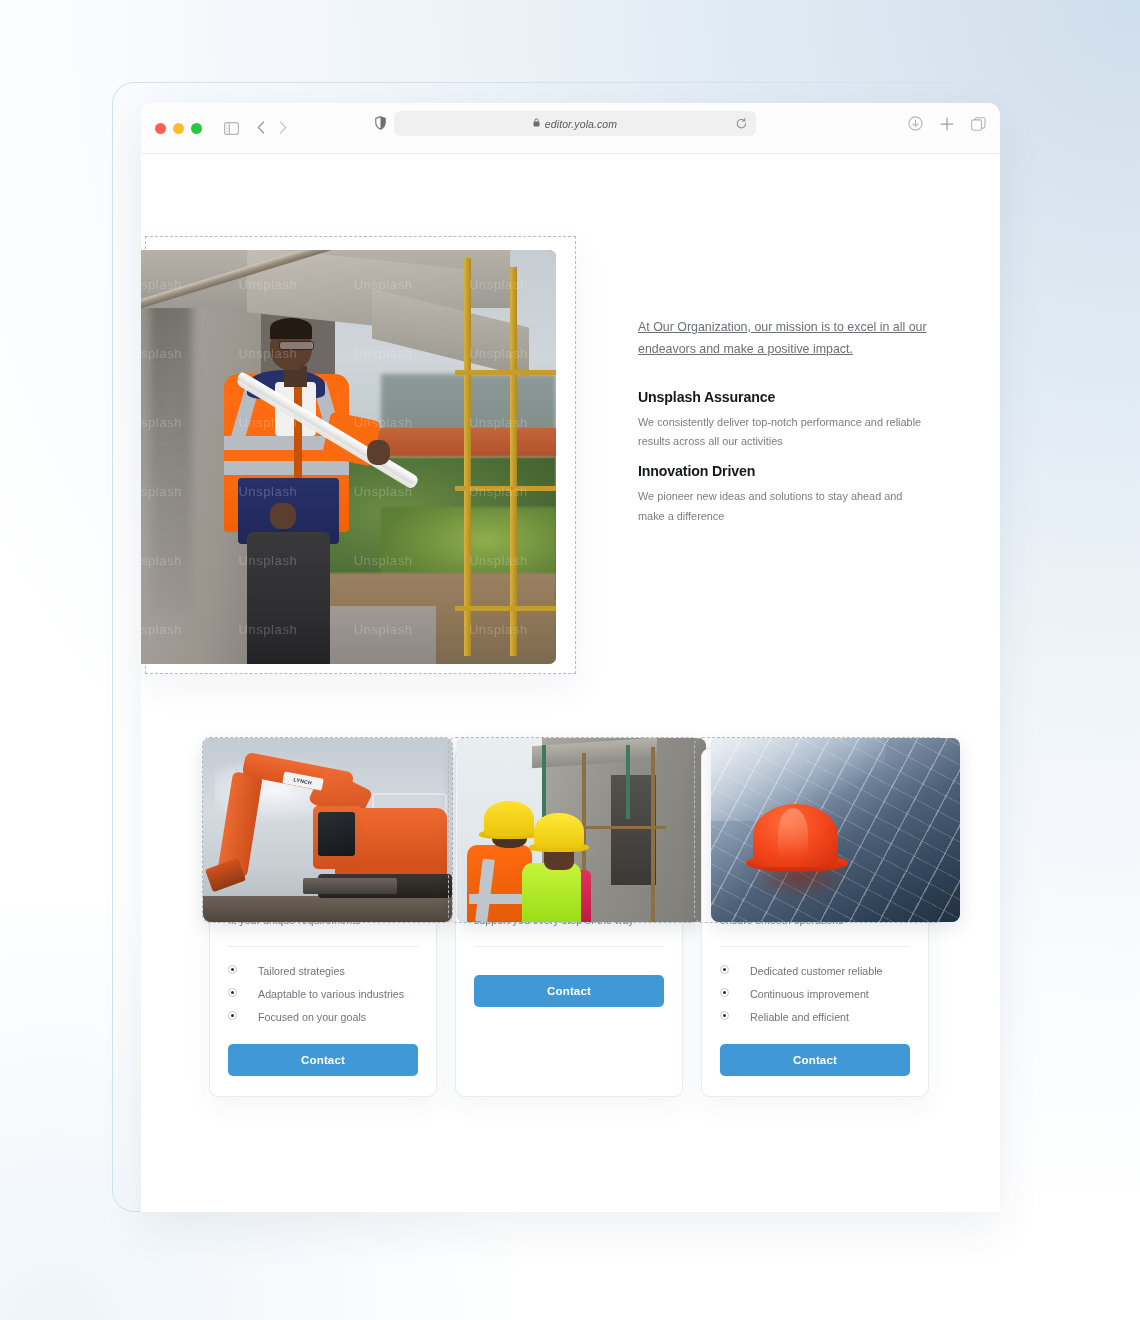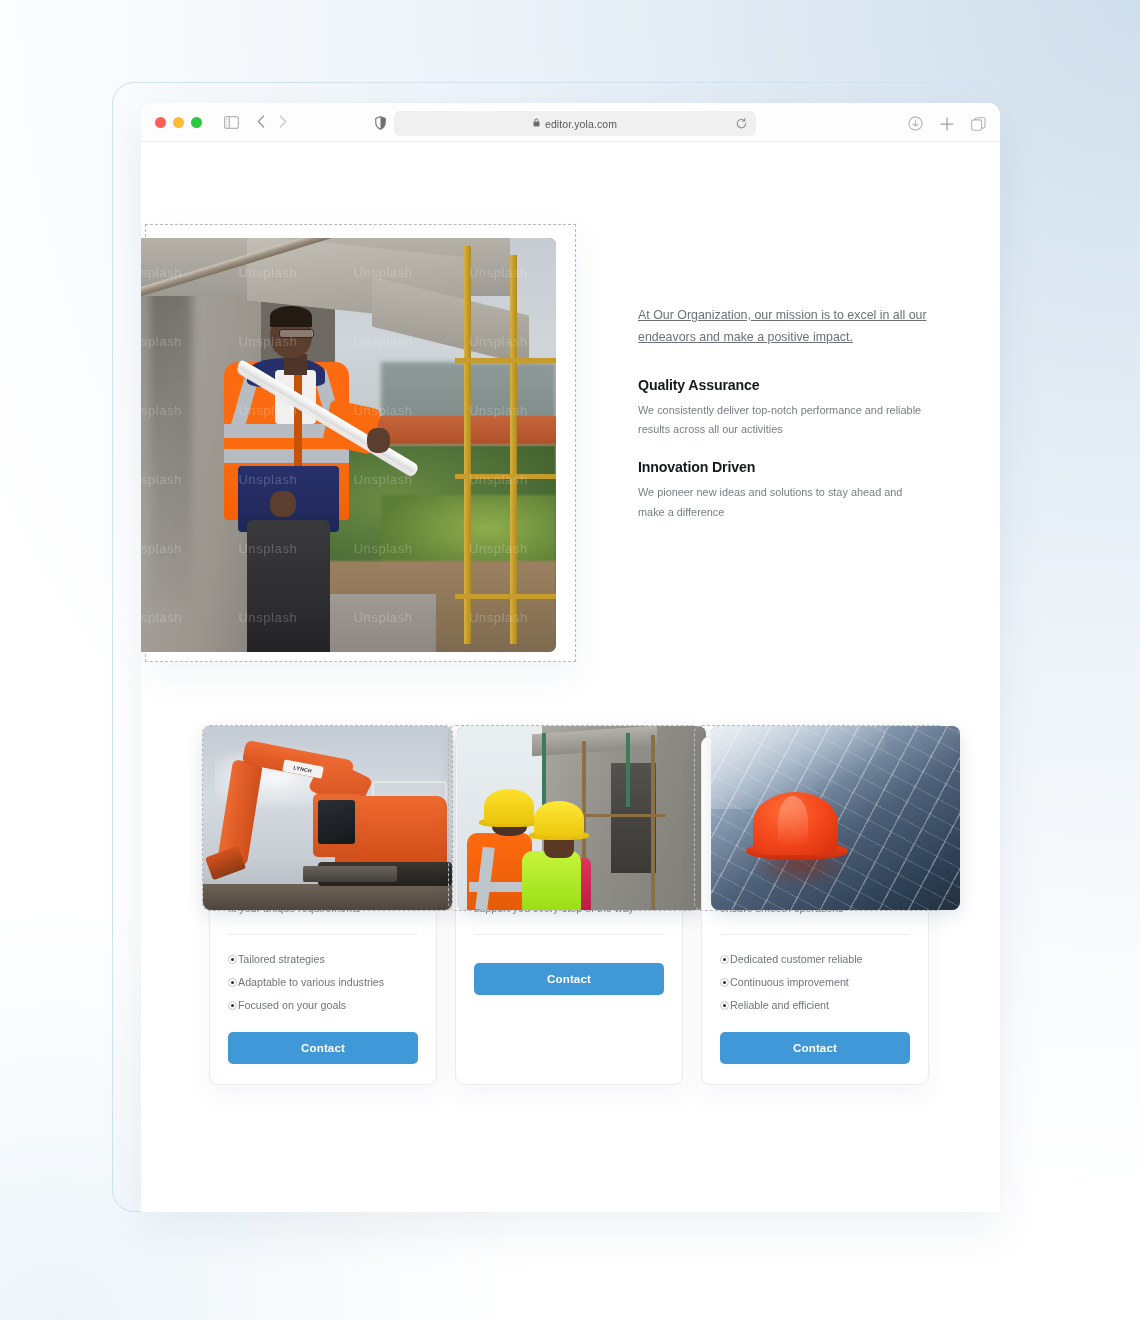--- a/index.html
+++ b/index.html
@@ -35,26 +35,27 @@
     position:absolute;
     left:141px; top:103px;
     width:859px; height:1109px;
     background:#ffffff;
     border-top-left-radius:12px;
     border-top-right-radius:12px;
     overflow:hidden;
     box-shadow:0 18px 46px rgba(30,60,90,.07);
   }
   .chrome{
-    height:39px;
+    height:51px;
     background:#fdfdfd;
     border-bottom:1px solid #ececec;
     display:flex; align-items:center;
     padding:9px 14px;
     position:relative;
+    font-style:italic;
   }
   .lights{ display:flex; gap:7px; align-items:center; margin-right:22px;}
   .light{ width:11px;height:11px;border-radius:50%; }
   .l-red{background:#ff5f57;} .l-yellow{background:#febc2e;} .l-green{background:#28c840;}
 
   .chrome-icn{ color:#b4b4b4; display:flex; align-items:center; justify-content:center;}
   .sidebar-toggle{ margin-right:18px; }
   .navarrows{ display:flex; gap:14px; align-items:center; margin-right:10px;}
   .navarrow{ font-size:15px; color:#9a9a9a; line-height:1; }
   .navarrow.fwd{ color:#c8c8c8; }
@@ -187,21 +188,21 @@
   h1.hero-title{
     font-size:24.5px; font-weight:700; color:#16181d;
     line-height:1.28; letter-spacing:-.35px;
   }
   .hero-sub{
     margin-top:15px; font-size:12.4px; color:#6b7076;
     line-height:1.76;
     text-decoration:underline;
   }
   .feat{ margin-top:28px; }
-  .feat + .feat{ margin-top:20px; }
+  .feat + .feat{ margin-top:12px; }
   .feat-title{ font-size:14.2px; font-weight:700; color:#16181d; letter-spacing:-.15px;}
   .feat-body{ margin-top:8px; font-size:10.9px; color:#797e84; line-height:1.78;}
 
   
   .cards{ position:absolute; left:68px; top:594px; width:720px; display:flex; gap:18px;}
   .card{
     position:relative; width:228px;
     background:#ffffff;
     border:1px solid #ebebeb;
     border-radius:9px;
@@ -223,21 +224,21 @@
     position:absolute; left:-8px; top:-12px;
     width:251px; height:186px;
     border:1px dashed #bdbdbd; border-radius:8px;
     pointer-events:none;
   }
   .card-title{ font-size:13.6px; font-weight:700; color:#1a1d22; letter-spacing:-.15px;}
   .card-desc{ margin-top:9px; font-size:10.7px; color:#7c8188; line-height:1.72;}
   .divider{ margin:16px 0 13px; height:1px; background:#ededed;}
   .bullets{ list-style:none; }
   .bullets li{
-    display:flex; align-items:center; gap:1px;
+    display:flex; gap:21px;
     font-size:10.7px; color:#6f747b;
     padding:5.5px 0;
   }
   .dot{
     width:9px;height:9px;border-radius:50%;
     border:1px solid #c6c6c6; background:#fff;
     display:flex;align-items:center;justify-content:center;flex:0 0 auto;
   }
   .dot i{ width:3.2px;height:3.2px;border-radius:50%;background:#2d2d2d;display:block;}
   .contact-btn{
@@ -485,21 +486,21 @@
           <span>Unsplash</span>
           <span>Unsplash</span>
           <span>Unsplash</span>
       </div>
     </div>
 
     <div class="hero-text">
       <p class="hero-sub">At Our Organization, our mission is to excel in all our endeavors and make a positive impact.</p>
 
       <div class="feat">
-        <div class="feat-title">Quality Assurance</div>
+        <div class="feat-title">Unsplash Assurance</div>
         <div class="feat-body">We consistently deliver top-notch performance and reliable results across all our activities</div>
       </div>
 
       <div class="feat">
         <div class="feat-title">Innovation Driven</div>
         <div class="feat-body">We pioneer new ideas and solutions to stay ahead and make a difference</div>
       </div>
     </div>
 
     <div class="cards">

